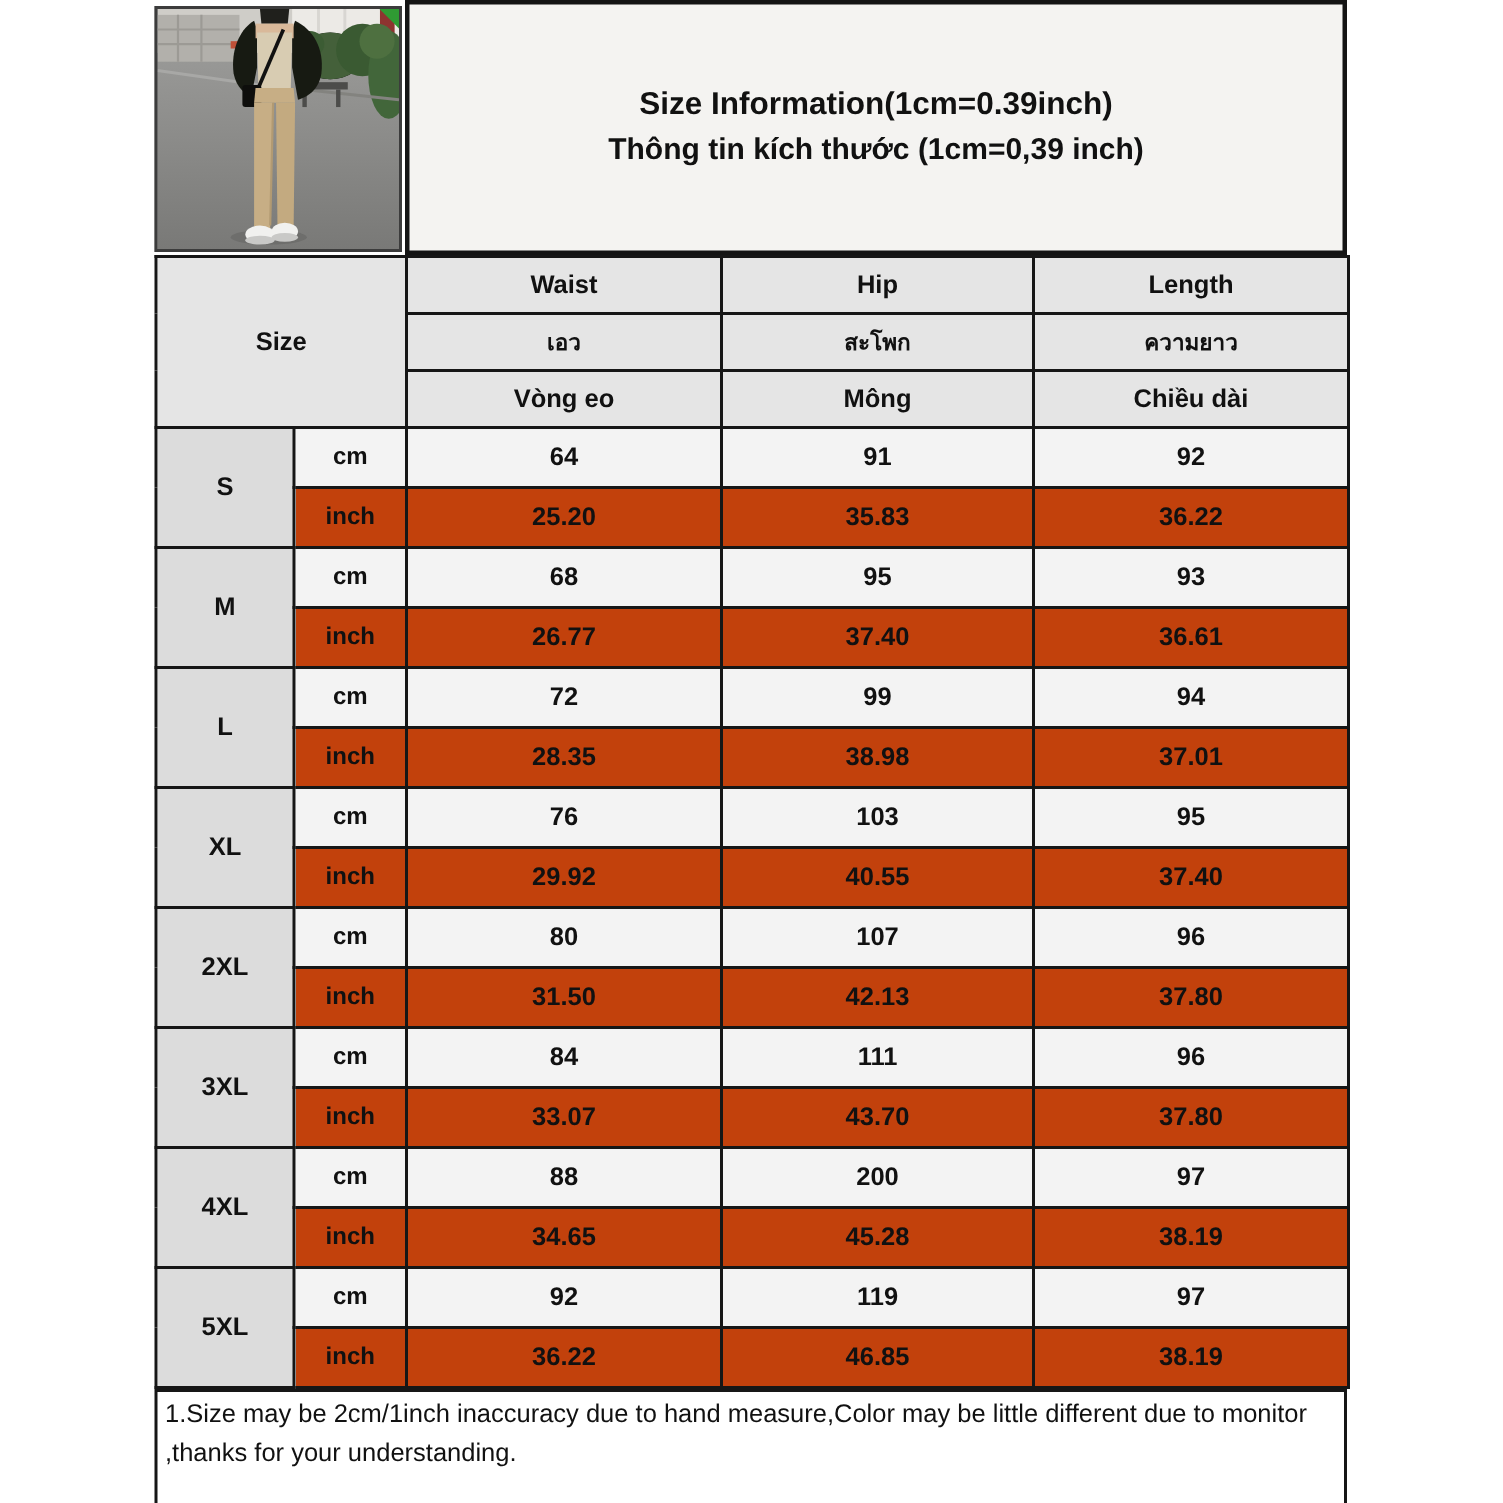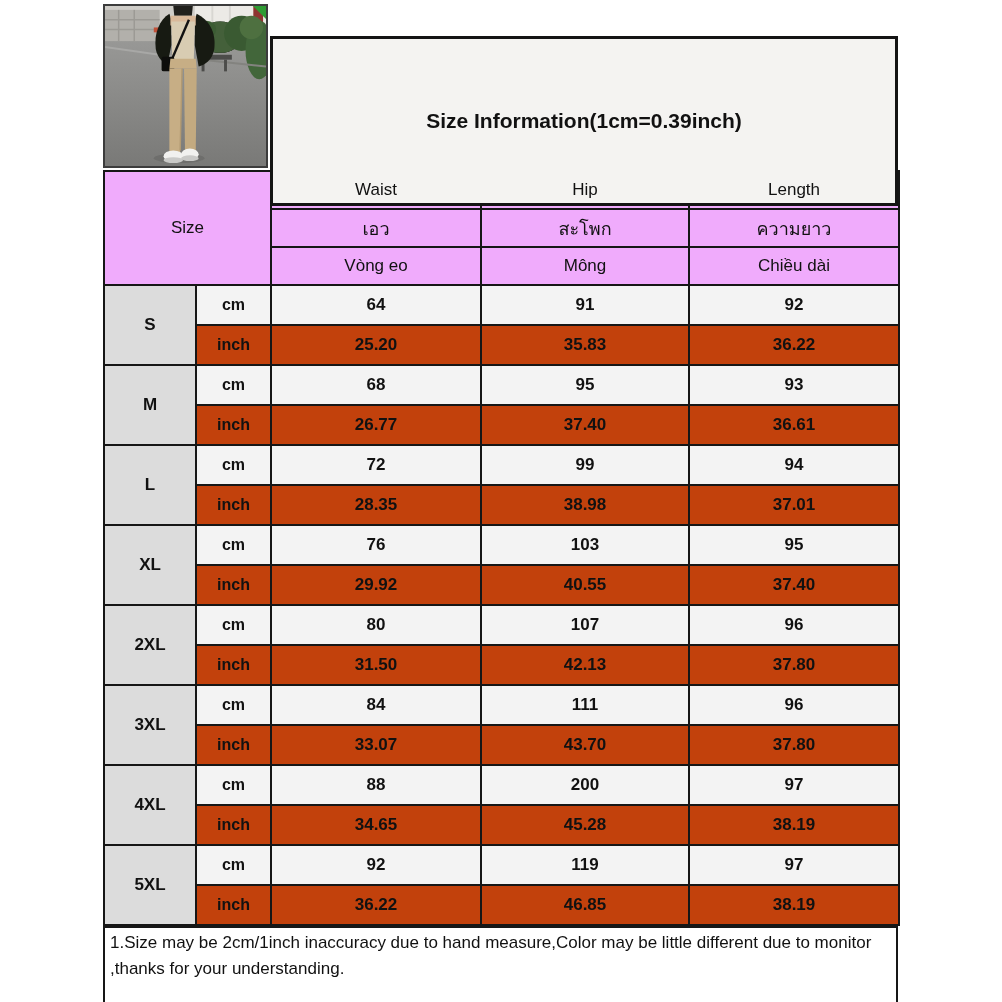--- a/index.html
+++ b/index.html
@@ -18,38 +18,38 @@
     border:2px solid #3c3c3c;box-sizing:border-box;overflow:hidden;background:#8f8f8f;
   }
   .photo svg{display:block;width:100%;height:100%;}
   .corner-fold{
     position:absolute;right:0;top:0;width:0;height:0;
     border-top:13px solid #2f9b33;border-left:13px solid transparent;z-index:3;
   }
   .title-box{
     flex:1;height:170px;box-sizing:border-box;border:3px solid #141414;
     background:#f4f3f1;display:flex;flex-direction:column;justify-content:center;
-    align-items:center;gap:7px;text-align:center;margin-top:36px;
+    align-items:center;gap:7px;text-align:center;
   }
   .title-en{font-size:21px;font-weight:700;}
   .title-th{font-size:19px;font-weight:700;}
   .title-vi{font-size:20px;font-weight:700;}
 
   
   table.size-table{
     border-collapse:collapse;table-layout:fixed;width:795px;height:720px;
   }
   table.size-table td{
     border:2px solid #161616;text-align:center;vertical-align:middle;
     padding:0;overflow:hidden;
   }
   td.size-cell{background:#dcdcdc;font-size:31px;font-weight:700;}
-  tr.hdr td{background:#f0abfc;font-weight:400;height:36px;}
+  tr.hdr td{background:#e5e5e5;font-weight:700;height:36px;}
   tr.hdr-en td{font-size:17px;}
-  tr.hdr-th td{font-size:18px;}
+  tr.hdr-th td{font-size:15px;}
   tr.hdr-vi td{font-size:17px;}
   td.size-label{background:#dcdcdc;font-weight:700;font-size:17px;}
   td.unit{font-weight:700;font-size:16px;margin-left:36px;}
   tr.r-cm td{background:#f3f3f3;height:38px;}
   tr.r-cm td.size-label{background:#dcdcdc;}
   tr.r-in td{background:#c2410c;height:38px;}
   td.val{font-weight:700;font-size:17px;}
 
   
   .attention{
@@ -121,20 +121,21 @@
           <ellipse cx="70" cy="154" rx="10" ry="6" fill="#f1f1ef"></ellipse>
           <ellipse cx="87" cy="152" rx="9" ry="6" fill="#f1f1ef"></ellipse>
           <ellipse cx="70" cy="158" rx="10" ry="3" fill="#c9c9c7"></ellipse>
           <ellipse cx="87" cy="156" rx="9" ry="3" fill="#c9c9c7"></ellipse>
         </svg>
         <div class="corner-fold"></div>
       </div>
     </div>
     <div class="title-box">
       <div class="title-en">Size Information(1cm=0.39inch)</div>
+      <div class="title-vi">Thông tin kích thước (1cm=0,39 inch)</div>
     </div>
   </div>
 
   <table class="size-table">
     <colgroup>
       <col style="width:92px">
         <col style="width:75px">
       <col style="width:210px">
         <col style="width:208px">
         <col style="width:210px">

